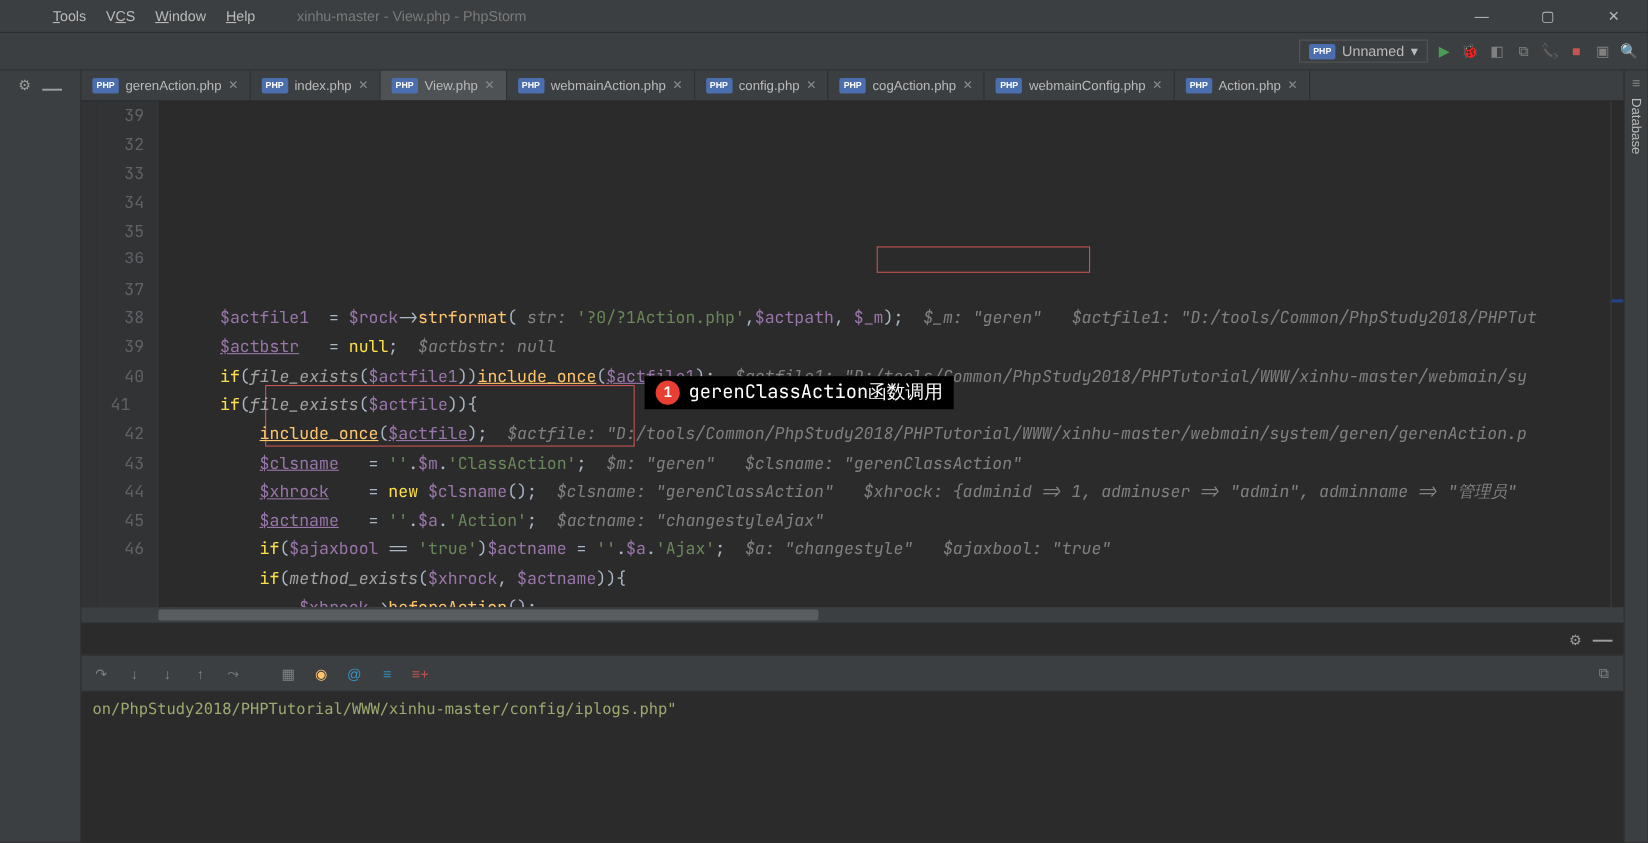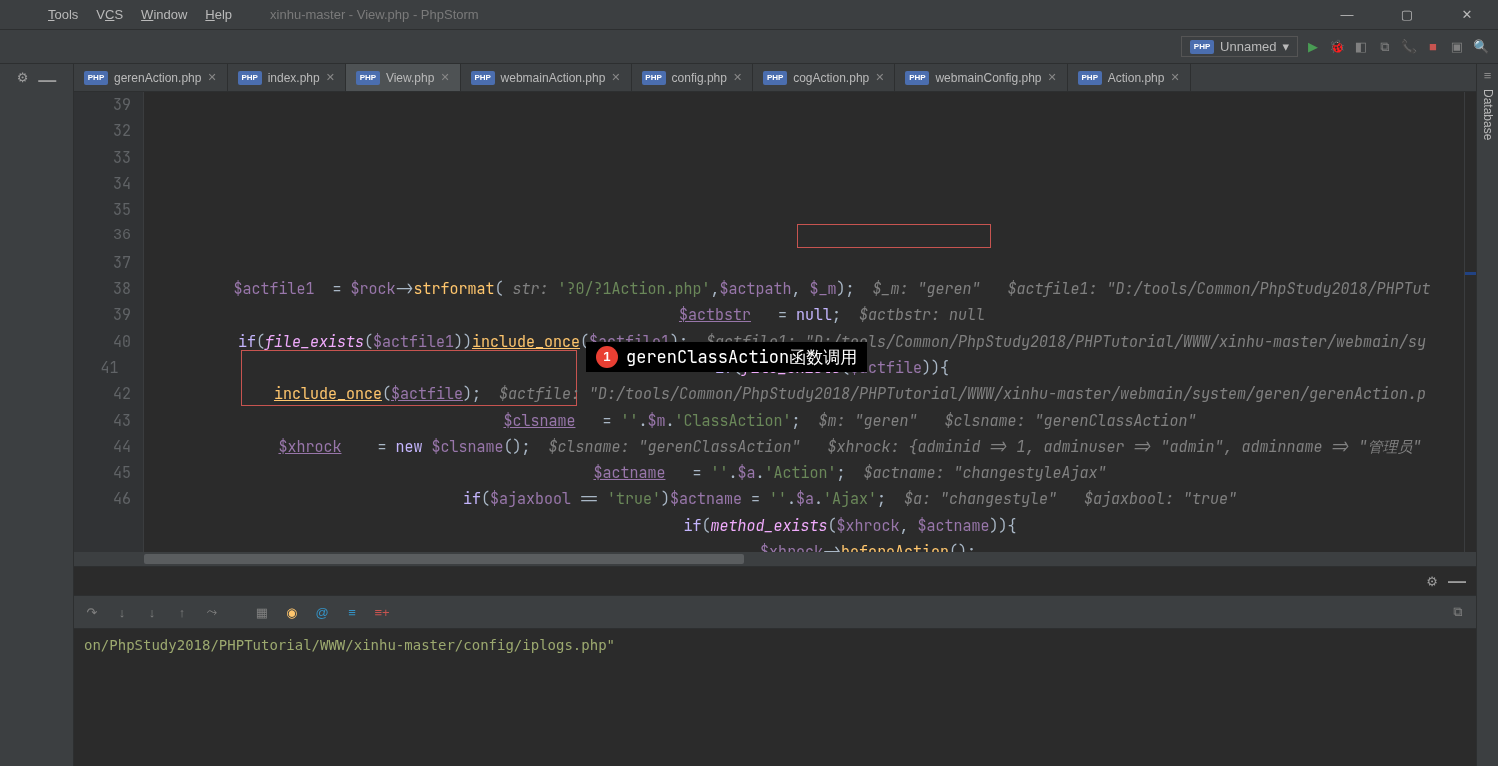--- a/index.html
+++ b/index.html
@@ -71,30 +71,30 @@
   font-family: "JetBrains Mono","Consolas",monospace; font-size:15px; line-height:26.3px;
   text-align:right; padding-right:12px; padding-top:0;
   border-right:1px solid #3b3d3f;
 }
 .collapse-gutter { width:10px; background:#2b2b2b; }
 .code {
   flex:1; font-family:"JetBrains Mono","Consolas",monospace;
   font-size:15px; line-height:26.3px; color:#a9b7c6;
   white-space:pre; position:relative; padding-top:0;
 }
-.code-line { position:relative; height:26.3px; padding-left:10px;text-align:center; }
+.code-line { position:relative; height:26.3px; padding-left:10px; }
 .v { color:#9876aa; } 
 .vu { color:#9876aa; text-decoration: underline; } 
-.kw { color:#c4b5fd; }
+.kw { color:#fde047; }
 .fn { color:#ffc66d; }
 .fnu { color:#ffc66d; text-decoration:underline;}
 .strl { color:#6a8759; } 
 .hint { color:#808080; font-style:italic; }
 .param { color:#808080; font-style:italic; }
-.fnname { color:#f0abfc; font-style:italic;}
+.fnname { color:#a3a3a3; font-style:italic;}
 
 .redbox { position:absolute; border:1px solid #c75450; pointer-events:none; }
 
 .annotation {
   position:absolute; display:flex; align-items:center; gap:8px;
   background:#000; color:#fff; padding:2px 10px; font-size:17px;
   z-index:10;
 }
 .anno-num { width:22px; height:22px; border-radius:50%; background:#e93f33; color:#fff; display:flex; align-items:center; justify-content:center; font-size:13px; font-weight:bold; }
 

